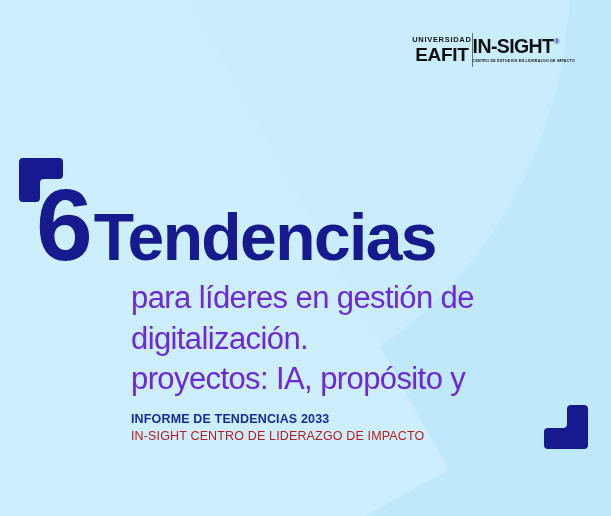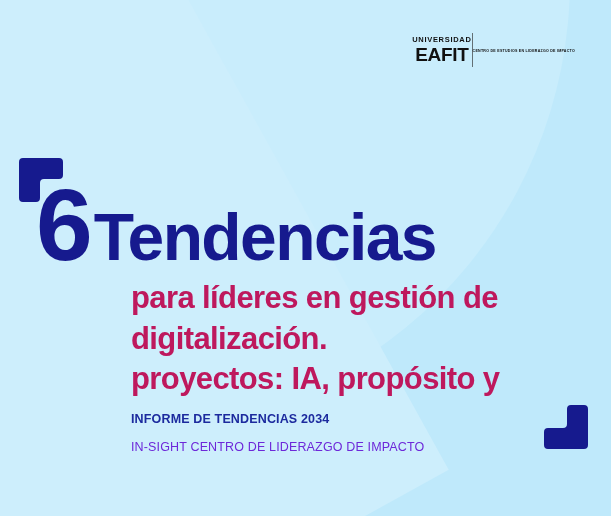--- a/index.html
+++ b/index.html
@@ -162,22 +162,22 @@
     margin-left: 4px;
   }
 
   
   .subheading {
     position: absolute;
     left: 131px;
     top: 278px;
     width: 452px;
     font-size: 31px;
-    font-weight: bold;
-    color: #be185d;
+    font-weight: normal;
+    color: #6d28d9;
     line-height: 1.31;
     letter-spacing: -0.6px;
     z-index: 6;
   }
   .subheading .sub-line { display: block; }
 
   
   .footer {
     position: absolute;
     left: 131px;
@@ -187,24 +187,23 @@
   .footer-primary {
     font-size: 12.5px;
     font-weight: bold;
     color: #1c2a9e;
     letter-spacing: 0.15px;
     line-height: 1.38;
   }
   .footer-secondary {
     font-size: 12.5px;
     font-weight: normal;
-    color: #6d28d9;
+    color: #b91c1c;
     letter-spacing: 0.15px;
     line-height: 1.38;
-    margin-top: 11px;
   }
 </style>
 </head>
 <body>
 
 <div class="poster">
 
   <div class="bg-base"></div>
   <div class="bg-arc"></div>
   <div class="bg-diagonal"></div>
@@ -212,20 +211,24 @@
   <div class="brand-bar">
 
     <div class="brand-eafit">
       <span class="eafit-top">UNIVERSIDAD</span>
       <span class="eafit-main">EAFIT</span>
     </div>
 
     <div class="brand-divider"></div>
 
     <div class="brand-insight">
+      <div class="insight-main-wrap">
+        <span class="insight-main">IN-SIGHT</span>
+        <span class="insight-tm">®</span>
+      </div>
       <span class="insight-sub">CENTRO DE ESTUDIOS EN LIDERAZGO DE IMPACTO</span>
     </div>
 
   </div>
 
   <div class="bracket bracket-top-left">
     <svg viewBox="0 0 44 44" xmlns="http://www.w3.org/2000/svg" aria-hidden="true">
       <path d="M4 0 H40 A4 4 0 0 1 44 4 V17 A4 4 0 0 1 40 21 H25 A4 4 0 0 0 21 25 V40 A4 4 0 0 1 17 44 H4 A4 4 0 0 1 0 40 V4 A4 4 0 0 1 4 0 Z" fill="#161a8e"></path>
     </svg>
   </div>
@@ -241,17 +244,17 @@
     <span class="headline-word">Tendencias</span>
   </div>
 
   <div class="subheading">
     <span class="sub-line">para líderes en gestión de</span>
     <span class="sub-line">digitalización.</span>
     <span class="sub-line">proyectos: IA, propósito y</span>
   </div>
 
   <div class="footer">
-    <div class="footer-primary">INFORME DE TENDENCIAS 2034</div>
+    <div class="footer-primary">INFORME DE TENDENCIAS 2033</div>
     <div class="footer-secondary">IN-SIGHT CENTRO DE LIDERAZGO DE IMPACTO</div>
   </div>
 
 </div>
 
 </body></html>

